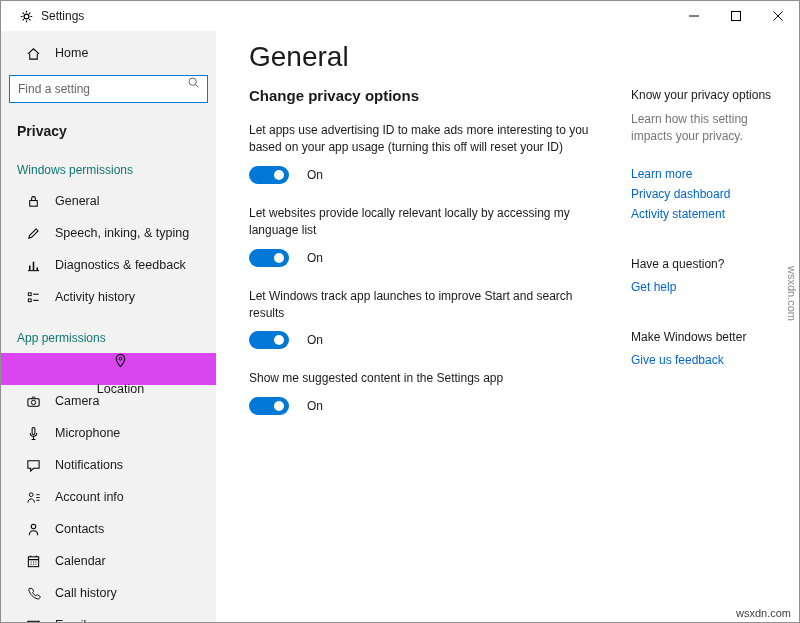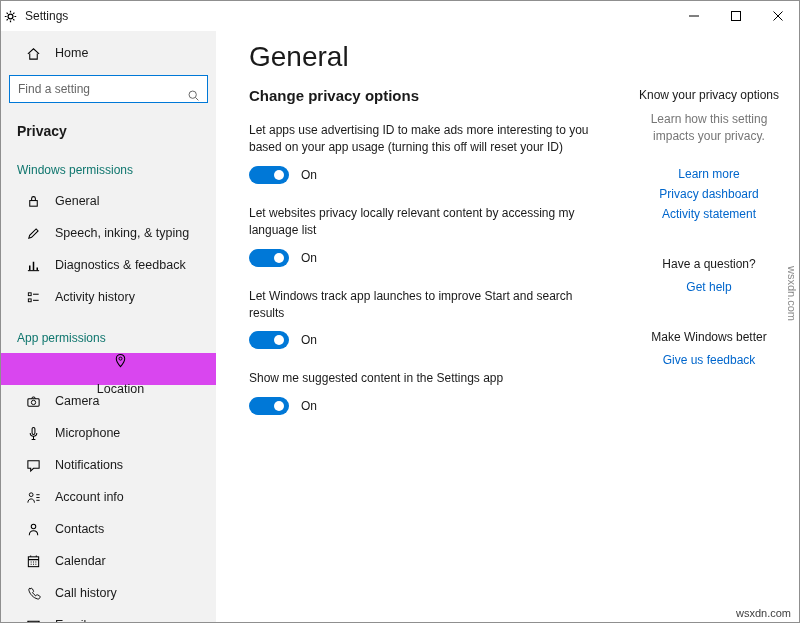--- a/index.html
+++ b/index.html
@@ -8,50 +8,50 @@
   .window {
     width:800px; height:623px;
     border:1px solid #8f8f8f;
     background:#fff;
     font-family:"Liberation Sans","DejaVu Sans",sans-serif;
     color:#1a1a1a;
     display:flex; flex-direction:column;
     position:relative; overflow:hidden;
   }
   
-  .titlebar { flex:0 0 30px; display:flex; justify-content:space-between; align-items:center; padding-left:3px; background:#fff; }
+  .titlebar { flex:0 0 30px; display:flex; justify-content:space-between; align-items:center; padding-left:19px; background:#fff; }
   .titlebar-left { display:flex; align-items:center; gap:8px; }
   .app-title { font-size:12px; }
   .controls { display:flex; height:100%; }
   .ctrl { width:42px; height:100%; border:none; background:transparent; display:flex; align-items:center; justify-content:center; padding:0; cursor:pointer; }
   
   .bodyrow { flex:1; display:flex; min-height:0; }
   .sidebar { flex:0 0 215px; width:215px; background:#f2f2f2; padding-top:6px; overflow:hidden; }
   .side-item { height:32px; display:flex; align-items:center; gap:14px; padding-left:24px; font-size:12.5px; cursor:pointer; }
   .side-item.selected { background:#d946ef;flex-direction:column; }
   .side-item .icon { width:16px; display:flex; justify-content:center; align-items:center; }
-  .searchbox { margin:6px 8px 8px 8px; height:28px; background:#fff; border:1px solid var(--accent); display:flex; align-items:flex-end; }
+  .searchbox { margin:6px 8px 8px 8px; height:28px; background:#fff; border:1px solid var(--accent); display:flex; align-items:flex-start; }
   .searchbox input { flex:1; border:none; outline:none; background:transparent; height:100%; padding:0 8px; font-size:12px; color:#333; font-family:inherit; }
   .searchbox input::placeholder { color:#666; }
   .searchbox .sicon { margin-right:7px; display:flex; }
   .privacy-title { font-size:14px; font-weight:bold; padding:12px 16px 6px; }
   .group-title { font-size:12px; color:#0f766e; padding:18px 16px 8px; }
   
   .main { flex:1; padding:8px 12px 0 33px; position:relative; min-width:0; }
   .page-title { font-size:28px; font-weight:300; margin:2px 0 14px; }
   .columns { display:flex; gap:30px; }
   .settings-col { flex:0 0 352px; width:352px; }
   .section-title { font-size:15px; font-weight:bold; margin:0 0 18px; }
   .setting-label { font-size:12px; line-height:1.45; margin:0 0 9px; }
-  .toggle-row { display:flex; align-items:center; gap:12px; margin-bottom:21px; }
+  .toggle-row { display:flex; align-items:center; gap:18px; margin-bottom:21px; }
   .toggle { width:40px; height:18px; border-radius:10px; background:var(--accent); position:relative; cursor:pointer; flex:0 0 40px; }
   .toggle .knob { width:10px; height:10px; border-radius:50%; background:#fff; position:absolute; top:4px; right:5px; }
   .toggle-state { font-size:12px; }
   
-  .aside-col { flex:1; font-size:12px; padding-top:1px;text-align:center; }
+  .aside-col { flex:1; font-size:12px; padding-top:1px; }
   .aside-title { font-size:12px; margin:0 0 9px; color:#1a1a1a; }
   .aside-title.gap { margin-top:36px; }
   .aside-desc { color:#767676; line-height:1.4; margin:0 0 22px; }
   .aside-link { display:block; color:var(--link); text-decoration:none; margin-bottom:6px; cursor:pointer; }
   
   .watermark-vertical { position:absolute; right:1px; top:265px; writing-mode:vertical-rl; font-size:11px; color:#8a8a8a; }
   .watermark-bottom { position:absolute; right:8px; bottom:3px; font-size:11px; color:#3d3d3d; }
   svg { display:block; }
 </style>
 </head>
@@ -259,21 +259,21 @@
             <p class="setting-label">Let apps use advertising ID to make ads more interesting to you based on your app usage (turning this off will reset your ID)</p>
             <div class="toggle-row">
               <div class="toggle">
                   <div class="knob"></div>
                 </div>
               <span class="toggle-state">On</span>
             </div>
           </div>
 
           <div>
-            <p class="setting-label">Let websites privacy locally relevant content by accessing my language list</p>
+            <p class="setting-label">Let websites provide locally relevant locally by accessing my language list</p>
             <div class="toggle-row">
               <div class="toggle">
                   <div class="knob"></div>
                 </div>
               <span class="toggle-state">On</span>
             </div>
           </div>
 
           <div>
             <p class="setting-label">Let Windows track app launches to improve Start and search results</p>

